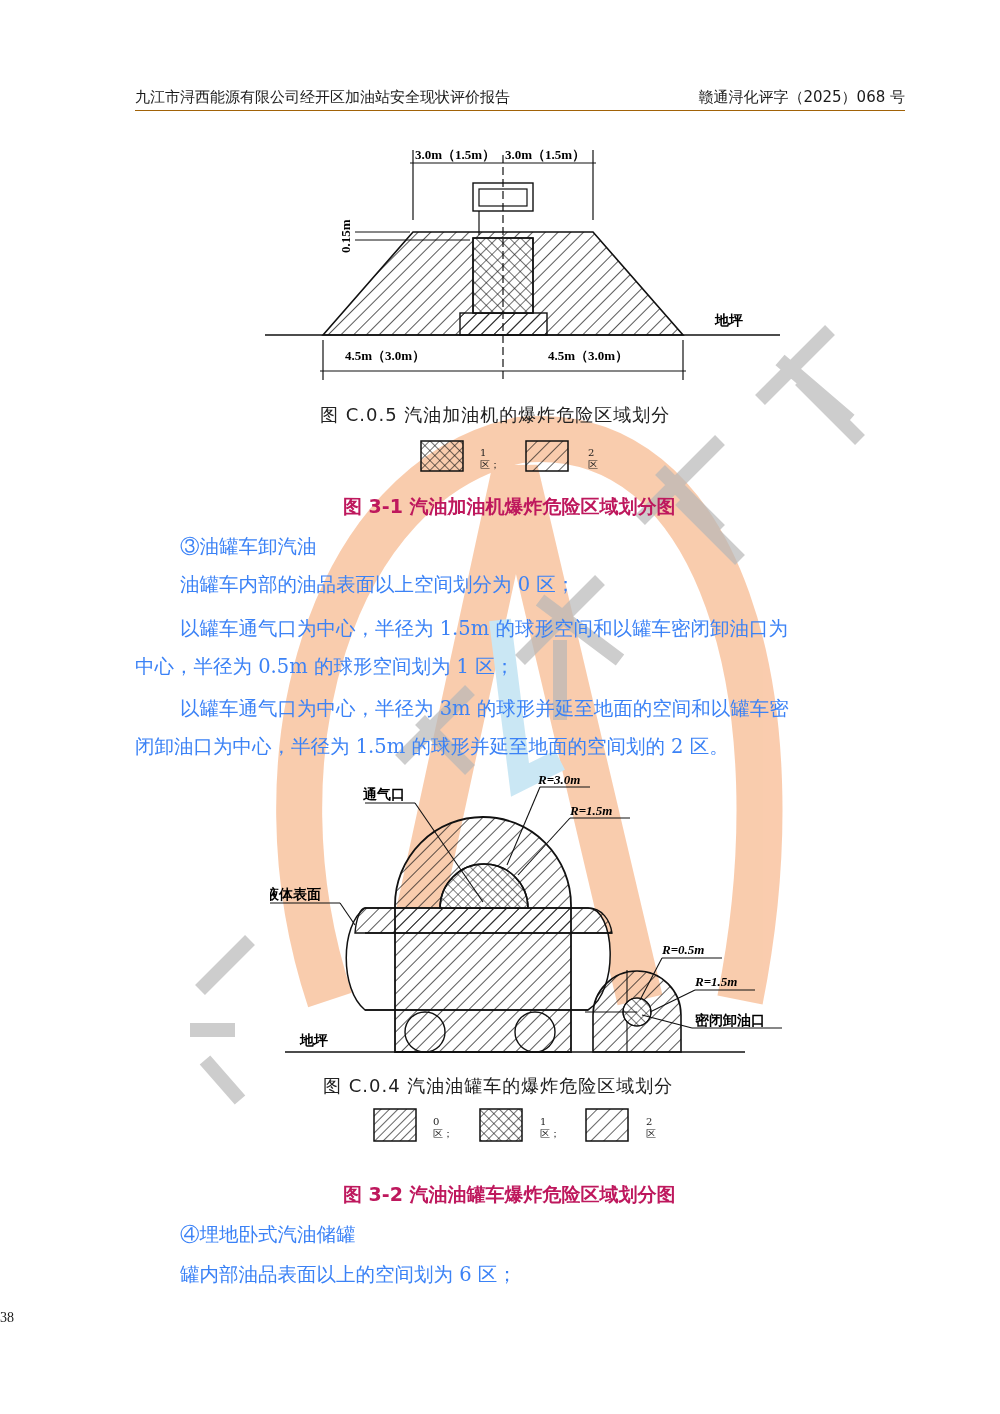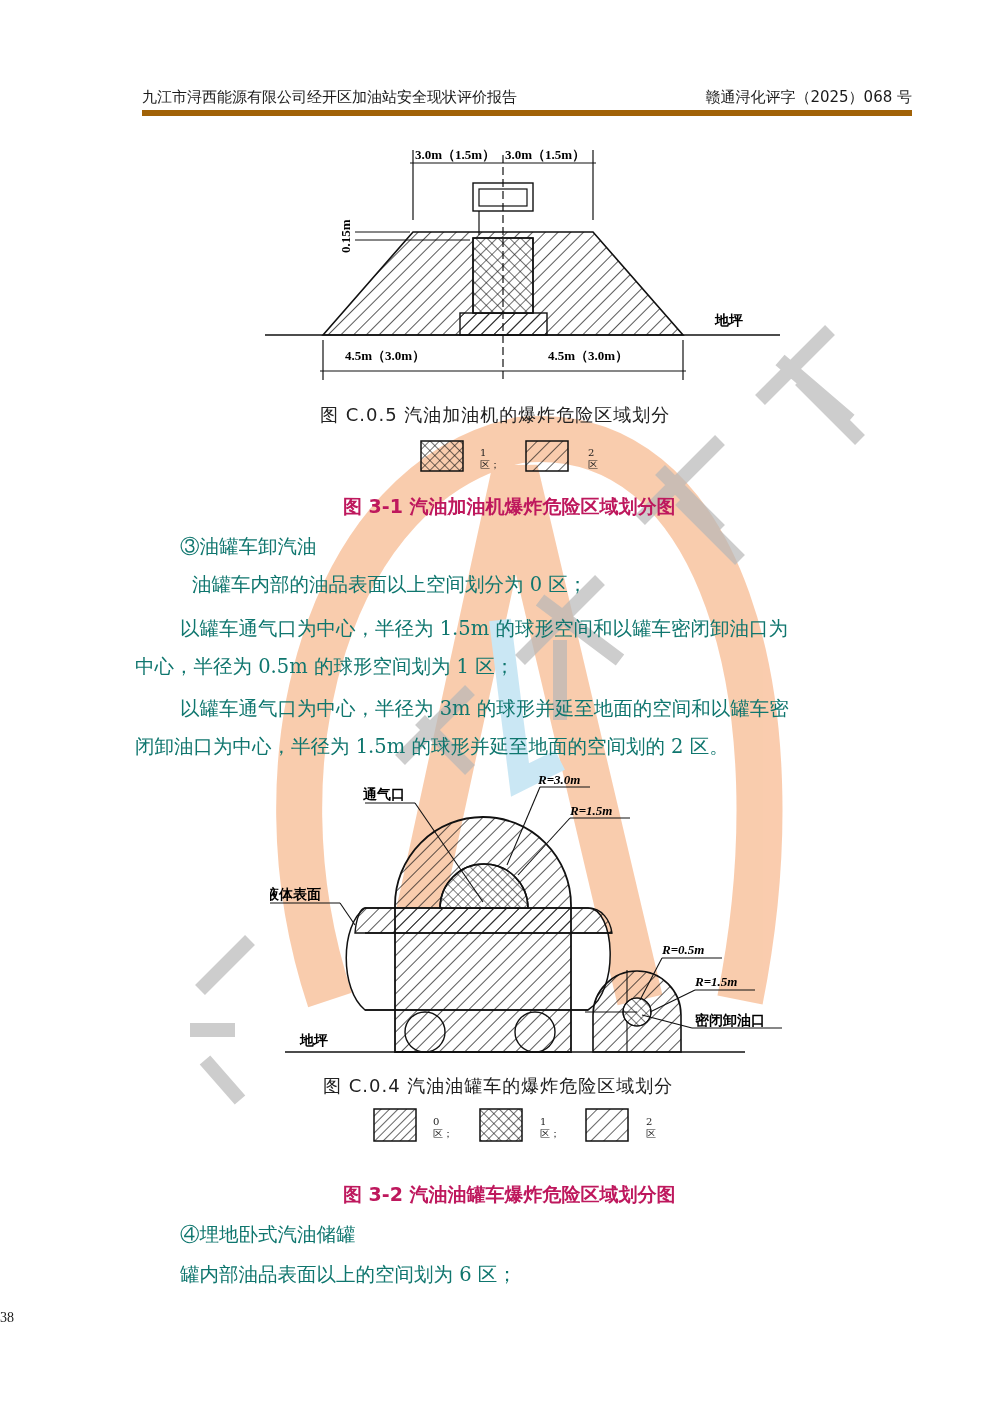--- a/index.html
+++ b/index.html
@@ -1,24 +1,24 @@
 <!DOCTYPE html>
 <html><head>
 <meta charset="utf-8">
 <style>
   html, body { margin:0; padding:0; background:#ffffff; }
   body { width:1000px; height:1414px; position:relative; overflow:hidden;
          font-family:"DejaVu Serif","Liberation Serif",serif; color:#1a1a1a; }
   .abs { position:absolute; }
-  .header { left:135px; top:88px; width:770px; height:22px; border-bottom:6px solid #a16207;margin-left:7px; }
+  .header { left:135px; top:88px; width:770px; height:22px; border-bottom:1px solid #a16207; }
   .header .l { position:absolute; left:0; top:0; font-size:15px; font-family:"DejaVu Sans",sans-serif; }
   .header .r { position:absolute; right:0; top:0; font-size:15px; font-family:"DejaVu Sans",sans-serif; }
   .cap-std { font-size:18px; font-family:"DejaVu Sans",sans-serif; color:#222; letter-spacing:1px; white-space:nowrap; }
   .cap-bold { font-size:19px; font-weight:bold; font-family:"DejaVu Sans",sans-serif; color:#be185d; white-space:nowrap; }
-  .para { font-size:19.5px; line-height:38px; color:#0f766e; white-space:nowrap; font-family:"DejaVu Serif",serif; }
+  .para { font-size:19.5px; line-height:38px; color:#3b82f6; white-space:nowrap; font-family:"DejaVu Serif",serif; }
   .legend-txt { font-size:10px; font-family:"DejaVu Serif",serif; }
   .dim { font-size:13px; font-family:"Liberation Serif",serif; font-weight:bold; }
   .lbl { font-size:14px; font-family:"DejaVu Sans",sans-serif; font-weight:bold; }
   .watermark { left:0; top:0; width:1000px; height:1414px; pointer-events:none; }
   .pageno { left:0; width:1000px; top:1310px; text-align:left; font-size:14px; font-family:"Liberation Serif",serif; }
 </style>
 </head>
 <body>
 
 <svg class="abs watermark" viewBox="0 0 1000 1414" width="1000" height="1414">
@@ -109,21 +109,21 @@
         </pattern>
       </defs>
     <rect x="1" y="1" width="42" height="30" fill="url(#ld1)" stroke="#111" stroke-width="1.5"></rect>
   </svg>
   <span class="abs legend-txt" style="left:168px;top:7px;">2区</span>
 </div>
 
 <div class="abs cap-bold" style="left:343px;top:494px;">图 3-1 汽油加油机爆炸危险区域划分图</div>
 
 <div class="abs para" style="left:180px;top:528px;">③油罐车卸汽油</div>
-<div class="abs para" style="left:192px;top:566px;">油罐车内部的油品表面以上空间划分为 0 区；</div>
+<div class="abs para" style="left:180px;top:566px;">油罐车内部的油品表面以上空间划分为 0 区；</div>
 <div class="abs para" style="left:180px;top:610px;">以罐车通气口为中心，半径为 1.5m 的球形空间和以罐车密闭卸油口为</div>
 <div class="abs para" style="left:135px;top:648px;">中心，半径为 0.5m 的球形空间划为 1 区；</div>
 <div class="abs para" style="left:180px;top:690px;">以罐车通气口为中心，半径为 3m 的球形并延至地面的空间和以罐车密</div>
 <div class="abs para" style="left:135px;top:728px;">闭卸油口为中心，半径为 1.5m 的球形并延至地面的空间划的 2 区。</div>
 
 <svg class="abs" style="left:270px;top:775px;" width="520" height="290" viewBox="0 0 520 290">
   <defs>
     <pattern id="diag2" width="9" height="9" patternUnits="userSpaceOnUse" patternTransform="rotate(45)">
       <line x1="0" y1="0" x2="0" y2="9" stroke="#111" stroke-width="1.4"></line>
     </pattern>

